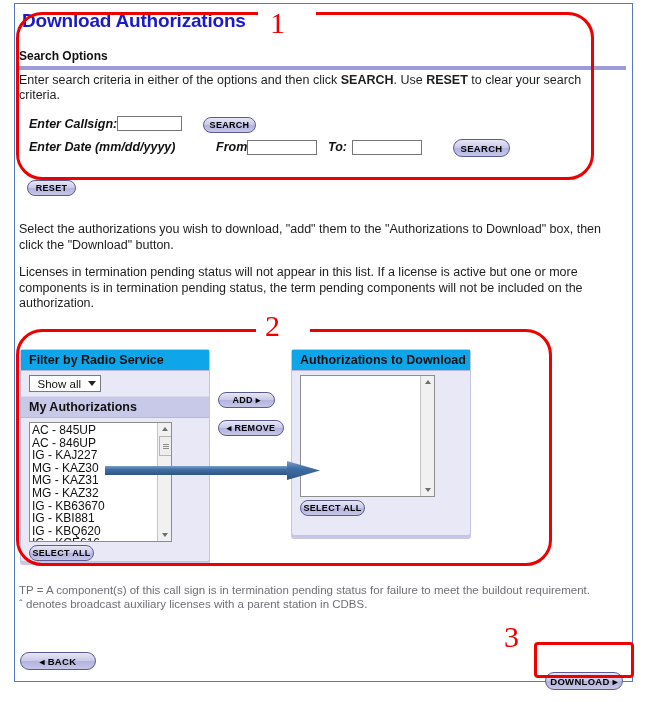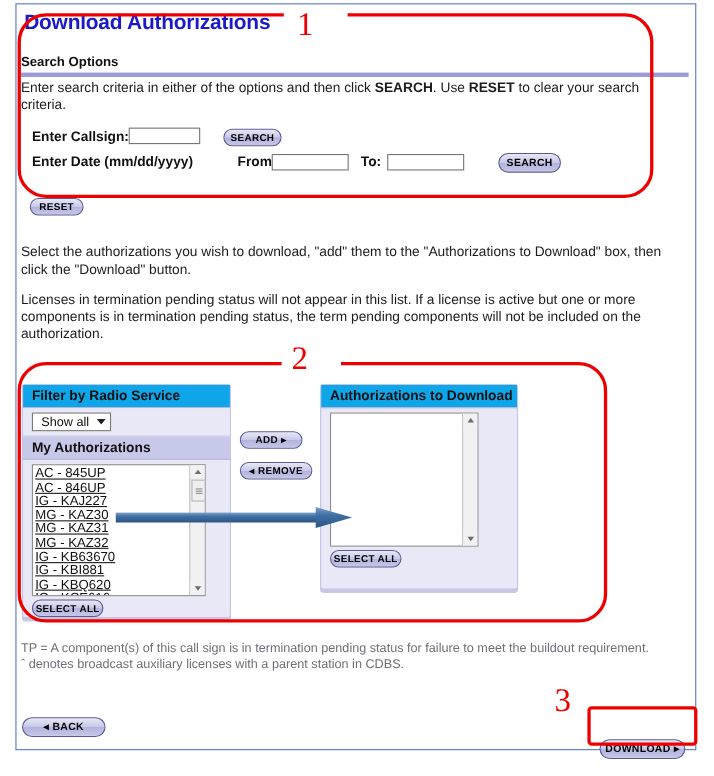--- a/index.html
+++ b/index.html
@@ -61,21 +61,21 @@
     position: absolute;
     left: 19px;
     top: 73px;
     width: 600px;
     font-size: 12.5px;
     line-height: 15px;
     color: #1d1d1d;
   }
   .intro-text b { font-weight: bold; }
 
-  .form-row { position: absolute; }
+  .form-row { position: absolute; font-style: italic; }
   .lbl {
     font-size: 12.5px;
     font-weight: bold;
     color: #111111;
     white-space: nowrap;
   }
 
   .tbox {
     border: 1px solid #767676;
     background: #ffffff;
@@ -304,21 +304,21 @@
     <div class="panel-head">Filter by Radio Service</div>
     <div class="select-row">
       <div class="fake-select">
         <span>Show all</span>
         <span class="caret"></span>
       </div>
     </div>
     <div class="panel-band">My Authorizations</div>
 
     <div class="panel-body">
-      <div class="listbox" style="width:158px; height:120px;text-decoration:underline;">
+      <div class="listbox" style="width:143px; height:120px;">
         <div class="items" id="left-items">
             <div>AC - 845UP</div>
             <div>AC - 846UP</div>
             <div>IG - KAJ227</div>
             <div>MG - KAZ30</div>
             <div>MG - KAZ31</div>
             <div>MG - KAZ32</div>
             <div>IG - KB63670</div>
             <div>IG - KBI881</div>
             <div>IG - KBQ620</div>

